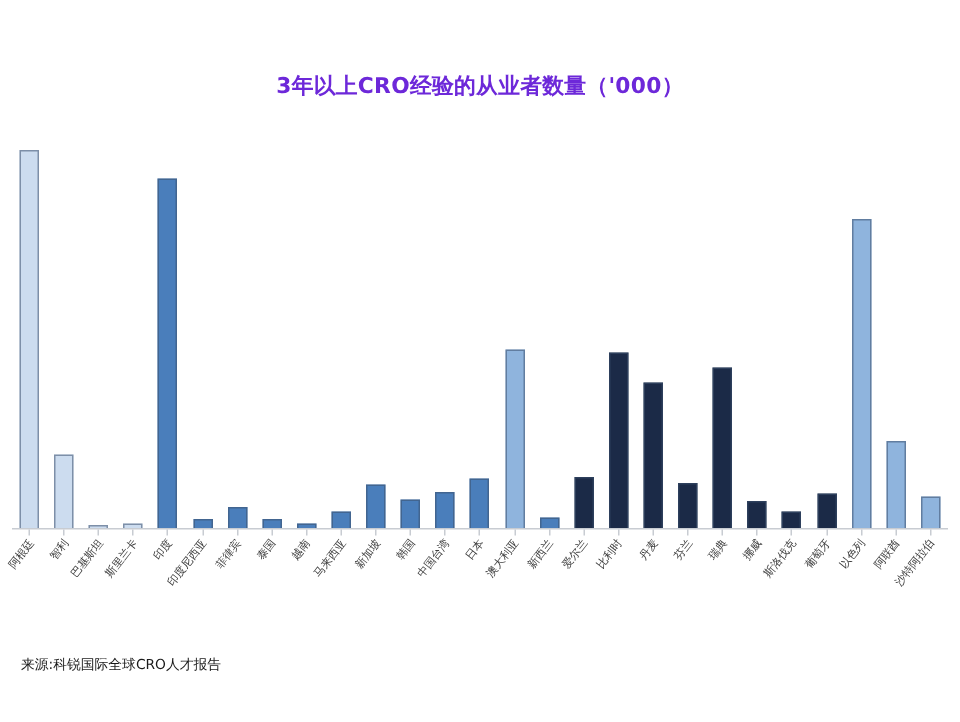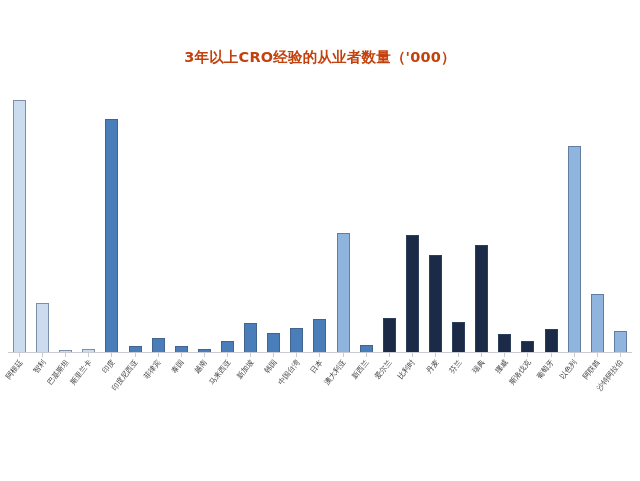--- a/index.html
+++ b/index.html
@@ -20,21 +20,21 @@
     background: #ffffff;
   }
   #chart-title {
     position: absolute;
     top: 48px;
     left: 0;
     width: 640px;
     text-align: center;
     font-size: 14.5px;
     font-weight: bold;
-    color: #c2410c;
+    color: #6d28d9;
     letter-spacing: 0.2px;
   }
   #plot-area {
     position: absolute;
     left: 8px;
     top: 100px;
     width: 624px;
     height: 253px;
   }
   #bars-row {
@@ -380,14 +380,15 @@
         <div class="axis-label"><span class="axis-label-inner">以色列</span></div>
       </div>
       <div class="label-slot">
         <div class="axis-label"><span class="axis-label-inner">阿联酋</span></div>
       </div>
       <div class="label-slot">
         <div class="axis-label"><span class="axis-label-inner">沙特阿拉伯</span></div>
       </div>
     </div>
 
+  <div id="source-note">来源:科锐国际全球CRO人才报告</div>
 
 </div>
 
 </body></html>

